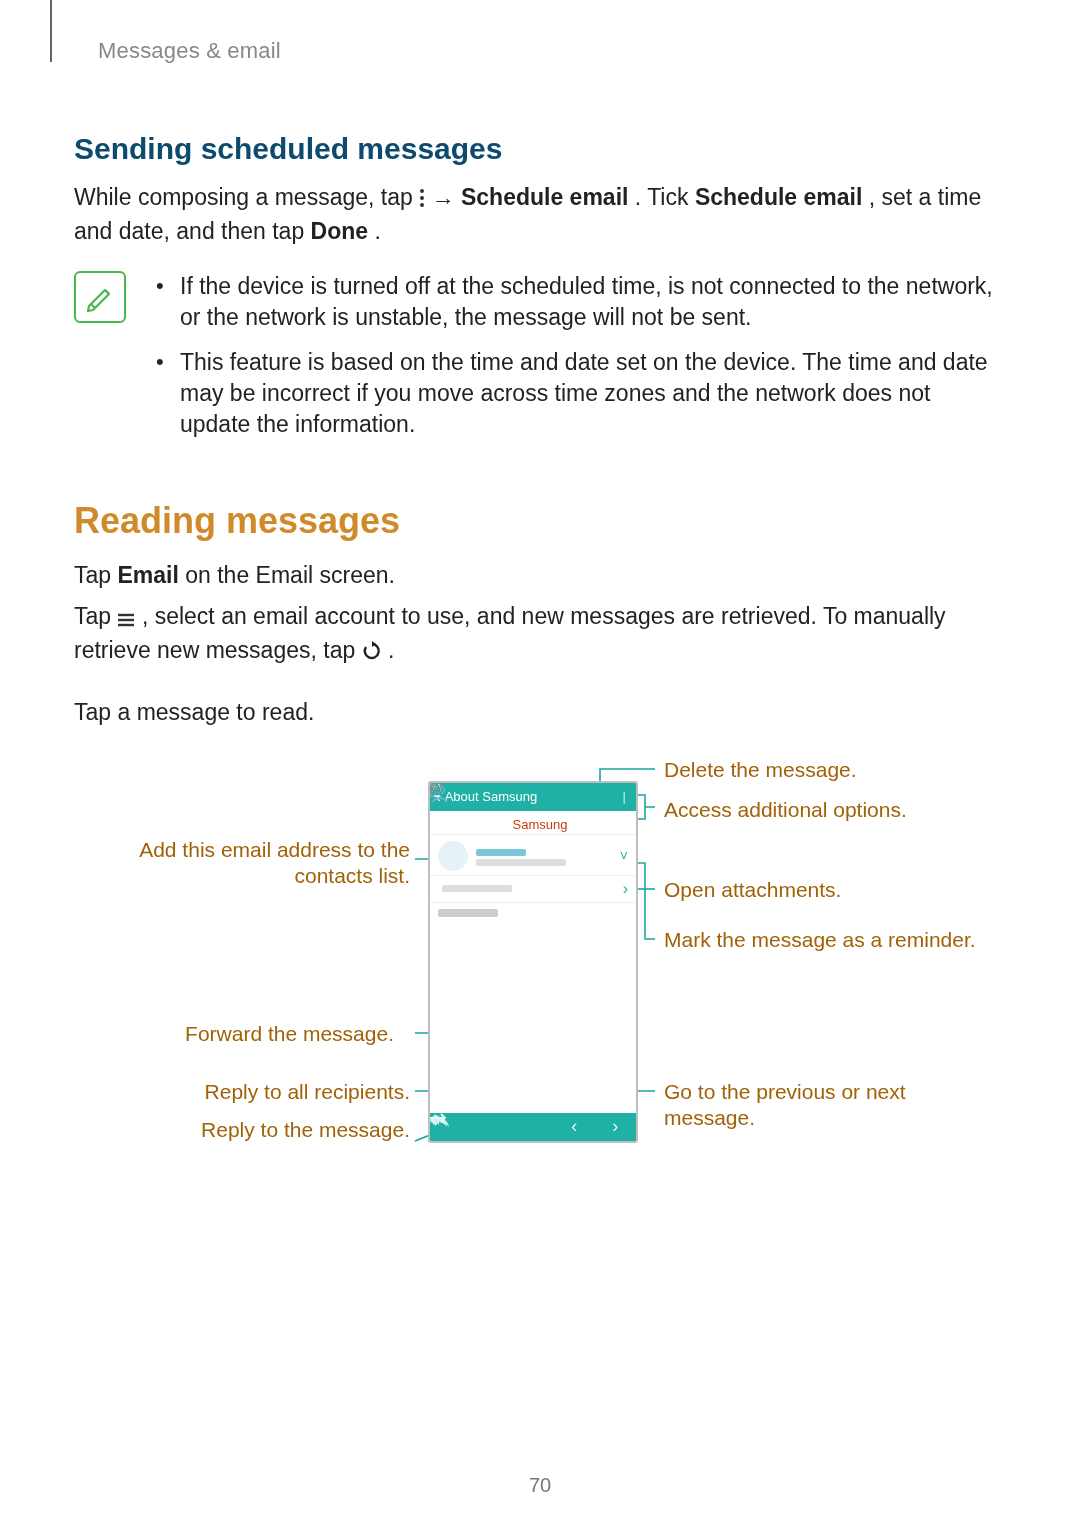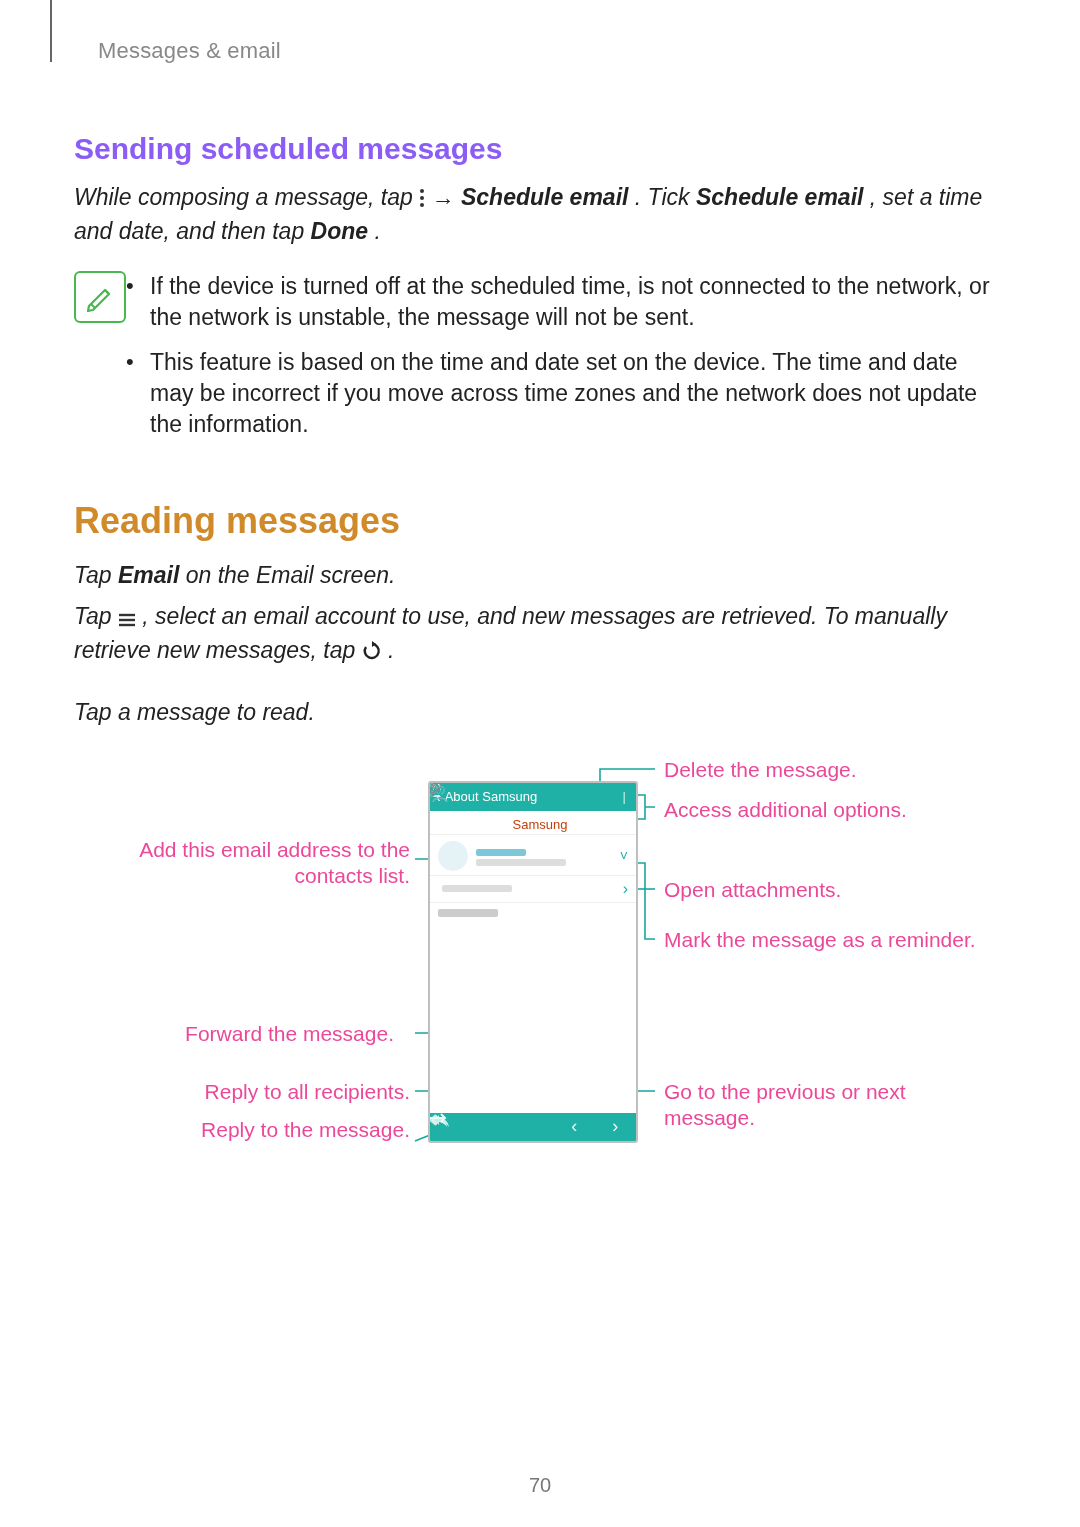--- a/index.html
+++ b/index.html
@@ -28,37 +28,37 @@
   .running-head {
     font-size: 22px;
     color: #888;
     margin-left: 28px;
     letter-spacing: 0.2px;
   }
   h3.section {
     font-size: 30px;
     font-weight: 700;
     margin: 68px 0 16px 4px;
-    color: #8b5cf6;
+    color: #0c4a6e;
   }
   p.body {
     font-size: 23px;
     line-height: 1.35;
     margin: 0 0 10px 4px;
     color: #222;
-    font-style: italic;
   }
   .bold { font-weight: 700; }
   .inline-icon {
     display: inline-block;
     vertical-align: -3px;
   }
   .note-row {
     display: flex;
     align-items: flex-start;
+    gap: 30px;
     margin-top: 24px;
     margin-left: 4px;
   }
   .note-icon-box {
     width: 48px;
     height: 48px;
     border: 2px solid #49b64e;
     border-radius: 6px;
     display: flex;
     align-items: center;
@@ -195,21 +195,21 @@
   .ph-footer .fbtn {
     width: 22px; height: 18px;
     display: flex;
     align-items: center;
     justify-content: center;
     font-size: 16px;
   }
   .callout {
     position: absolute;
     font-size: 21px;
-    color: #ec4899;
+    color: #a16207;
     line-height: 1.25;
   }
   .c-right { left: 594px; }
   .c-left  { text-align: right; }
   .pagenum {
     position: absolute;
     bottom: 30px;
     left: 0; right: 0;
     text-align: center;
     font-size: 20px;

